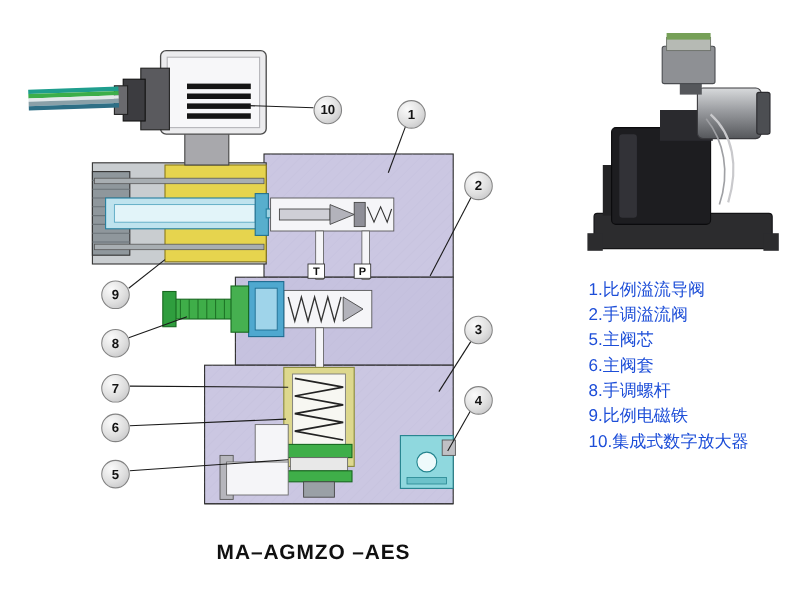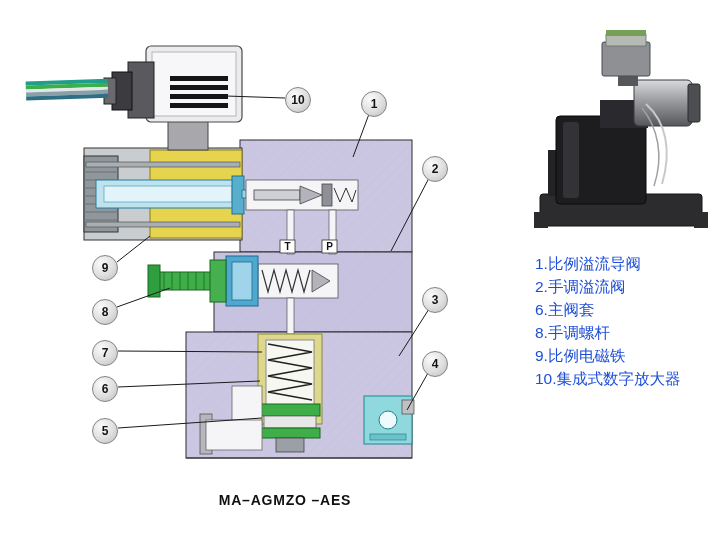--- a/index.html
+++ b/index.html
@@ -10,21 +10,21 @@
     position:absolute; width:26px; height:26px; border-radius:50%;
     border:1px solid #838383;
     background: radial-gradient(circle at 35% 30%, #fbfbfb 0%, #dedede 55%, #bcbcbe 100%);
     display:flex; align-items:center; justify-content:center;
     font-size:12px; font-weight:bold; color:#141414;
   }
   .legend { position:absolute; left:535px; top:252px; }
   .legend-item { font-size:15.5px; line-height:23px; color:#1d4ed8; white-space:nowrap; }
   .title {
     position:absolute; left:150px; top:492px; width:270px; text-align:center;
-    font-size:14px; font-weight:bold; letter-spacing:0.8px; color:#101010;
+    font-size:19px; font-weight:bold; letter-spacing:0.8px; color:#101010;
   }
 </style>
 </head>
 <body>
 
 <div class="canvas">
 
   <svg class="drawing" width="722" height="545" viewBox="0 0 722 545">
     <defs>
       <pattern id="hatch" width="7" height="7" patternUnits="userSpaceOnUse" patternTransform="rotate(45)">
@@ -191,20 +191,21 @@
   <div class="callout" style="left:422px;top:351px">4</div>
   <div class="callout" style="left:92px;top:255px">9</div>
   <div class="callout" style="left:92px;top:299px">8</div>
   <div class="callout" style="left:92px;top:340px">7</div>
   <div class="callout" style="left:92px;top:376px">6</div>
   <div class="callout" style="left:92px;top:418px">5</div>
 
   <div class="legend">
     <div class="legend-item">1.比例溢流导阀</div>
     <div class="legend-item">2.手调溢流阀</div>
+    <div class="legend-item">5.主阀芯</div>
     <div class="legend-item">6.主阀套</div>
     <div class="legend-item">8.手调螺杆</div>
     <div class="legend-item">9.比例电磁铁</div>
     <div class="legend-item">10.集成式数字放大器</div>
   </div>
 
   <div class="title">MA–AGMZO –AES</div>
 
 </div>
 

